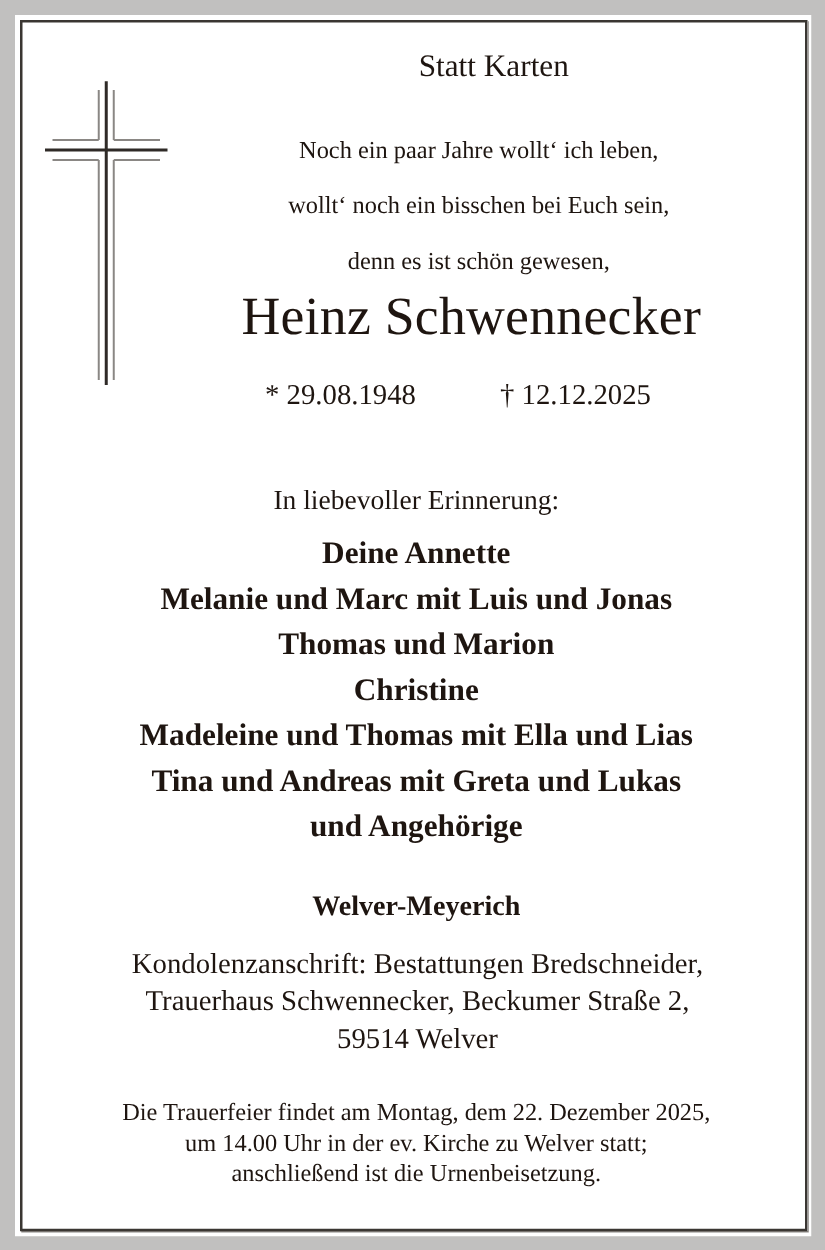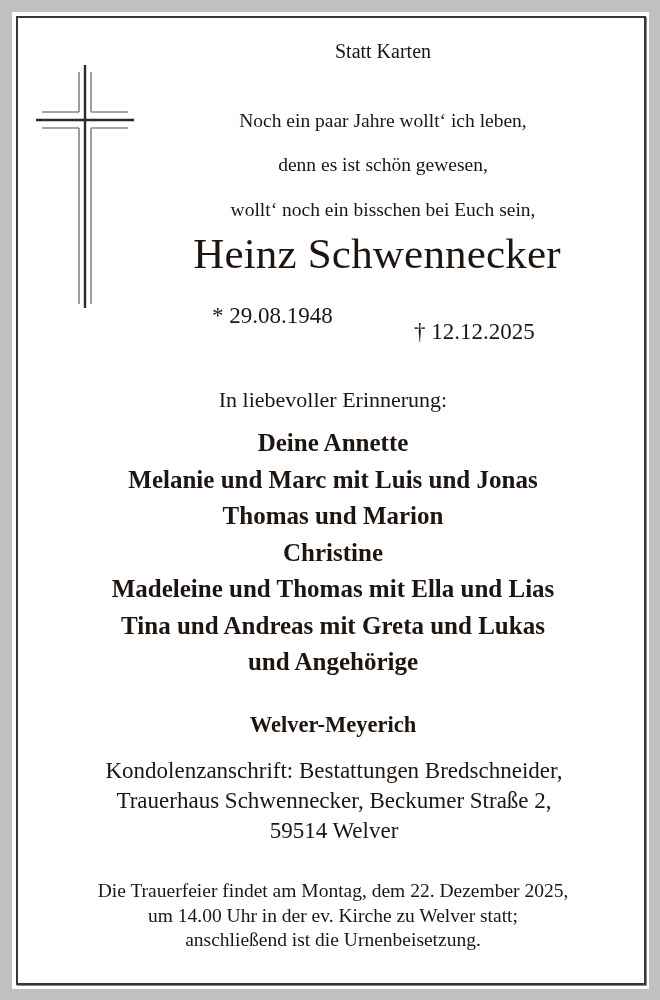--- a/index.html
+++ b/index.html
@@ -13,30 +13,30 @@
     .frame {
       position: absolute; left: 16px; top: 16px; width: 630px; height: 969px;
       border: 2px solid #3a3632;
       box-shadow: 1px 1px 0 #8c8985;
     }
 
     .cross { position: absolute; left: 30px; top: 60px; width: 110px; height: 250px; }
 
     .line { position: absolute; left: 0; width: 660px; text-align: center; white-space: nowrap; }
 
-    .statt { top: 40px; font-size: 20px; left: 150px; width: 466px; }
+    .statt { top: 40px; font-size: 25px; left: 162px; width: 466px; }
 
     .poem { top: 90px; left: 150px; width: 466px; font-size: 19.5px; line-height: 26.3px; }
     .poem div { text-align: center; margin-top: 18px; }
 
     .name { top: 229px; left: 132px; width: 490px; font-size: 43px; letter-spacing: 0.2px; }
 
     .dates { position: absolute; top: 303px; font-size: 23px; white-space: nowrap; }
     .birth { left: 212px; }
-    .death { left: 414px; margin-top: 16px; }
+    .death { left: 400px; }
 
     .memory { top: 387px; font-size: 22px; left: 0; width: 666px; }
 
     .family { top: 425px; left: 0; width: 666px; font-size: 25px; font-weight: bold; line-height: 36.5px; }
     .family div { text-align: center; white-space: nowrap; }
 
     .place { top: 712px; left: 0; width: 666px; font-size: 22.5px; font-weight: bold; }
 
     .address { top: 756px; left: 0; width: 668px; font-size: 23px; line-height: 30px; }
     .address div { text-align: center; white-space: nowrap; }
@@ -62,22 +62,22 @@
   <line x1="61" y1="68" x2="98" y2="68" stroke="#8a8784" stroke-width="1.6"></line>
 
   <line x1="55" y1="5" x2="55" y2="248" stroke="#2f2a27" stroke-width="2.4"></line>
   <line x1="6" y1="60" x2="104" y2="60" stroke="#2f2a27" stroke-width="2.4"></line>
 </svg>
 
 <div class="line statt">Statt Karten</div>
 
 <div class="line poem">
   <div>Noch ein paar Jahre wollt‘ ich leben,</div>
+  <div>wollt‘ noch ein bisschen bei Euch sein,</div>
   <div>denn es ist schön gewesen,</div>
-  <div>wollt‘ noch ein bisschen bei Euch sein,</div>
 </div>
 
 <div class="line name">Heinz Schwennecker</div>
 
 <div class="dates birth">* 29.08.1948</div>
 <div class="dates death">† 12.12.2025</div>
 
 <div class="line memory">In liebevoller Erinnerung:</div>
 
 <div class="line family">

